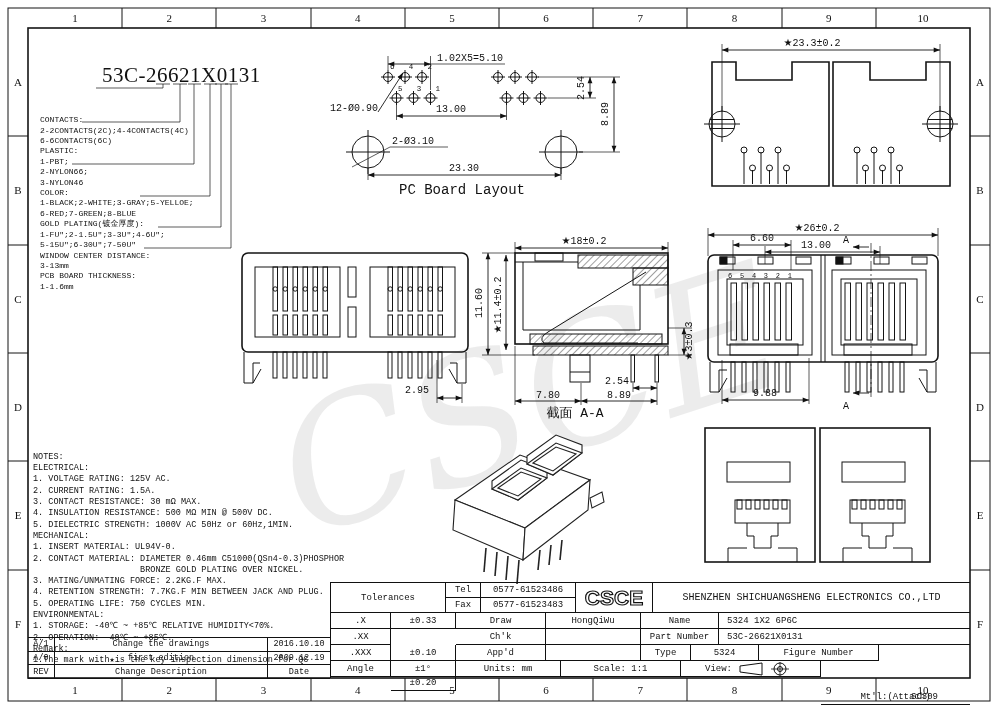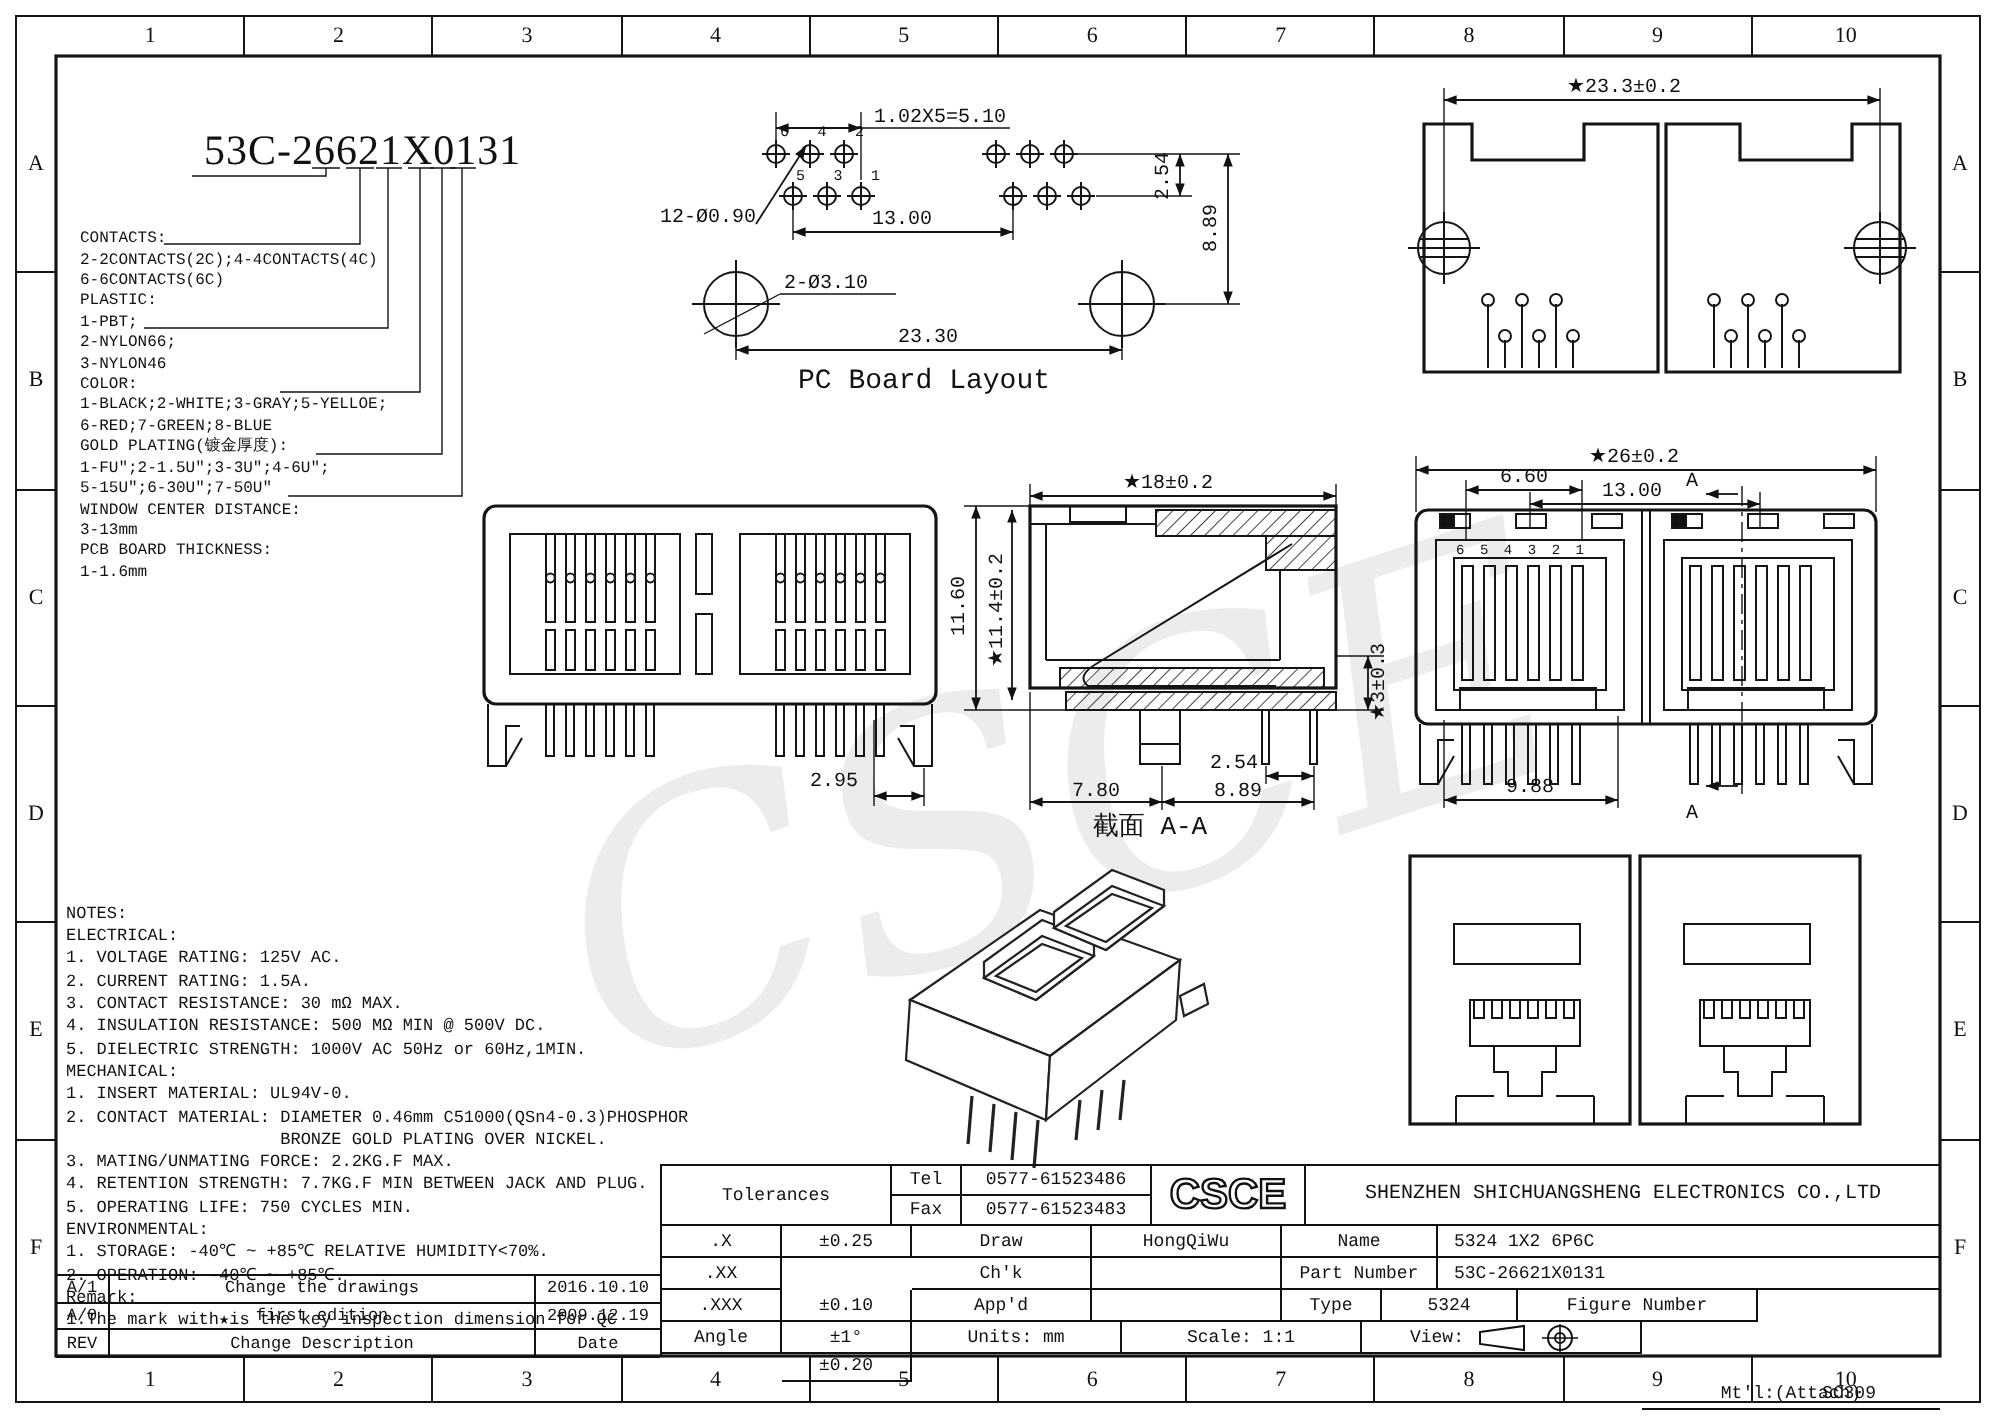--- a/index.html
+++ b/index.html
@@ -594,21 +594,21 @@
     <div class="cell" style="left:115px;top:0;width:35px;height:15px;">Tel</div>
     <div class="cell" style="left:150px;top:0;width:95px;height:15px;">0577-61523486</div>
     <div class="cell" style="left:115px;top:15px;width:35px;height:15px;">Fax</div>
     <div class="cell" style="left:150px;top:15px;width:95px;height:15px;">0577-61523483</div>
     <div class="cell logo" style="left:245px;top:0;width:77px;height:30px;">CSCE</div>
     <div class="cell co nr" style="left:322px;top:0;width:317px;height:30px;">
       <div>SHENZHEN SHICHUANGSHENG ELECTRONICS CO.,LTD</div>
     </div>
 
     <div class="cell" style="left:0;top:30px;width:60px;height:16px;">.X</div>
-    <div class="cell" style="left:60px;top:30px;width:65px;height:16px;">±0.25</div>
+    <div class="cell" style="left:60px;top:30px;width:65px;height:16px;">±0.33</div>
     <div class="cell" style="left:125px;top:30px;width:90px;height:16px;">Draw</div>
     <div class="cell" style="left:215px;top:30px;width:95px;height:16px;">HongQiWu</div>
     <div class="cell" style="left:310px;top:30px;width:78px;height:16px;">Name</div>
     <div class="cell left nr" style="left:388px;top:30px;width:251px;height:16px;">5324 1X2 6P6C</div>
 
     <div class="cell" style="left:0;top:46px;width:60px;height:16px;">.XX</div>
     <div class="cell" style="left:60px;top:46px;width:65px;height:16px;margin-top:46px;">±0.20</div>
     <div class="cell" style="left:125px;top:46px;width:90px;height:16px;">Ch'k</div>
     <div class="cell" style="left:215px;top:46px;width:95px;height:16px;"></div>
     <div class="cell" style="left:310px;top:46px;width:78px;height:16px;">Part Number</div>

